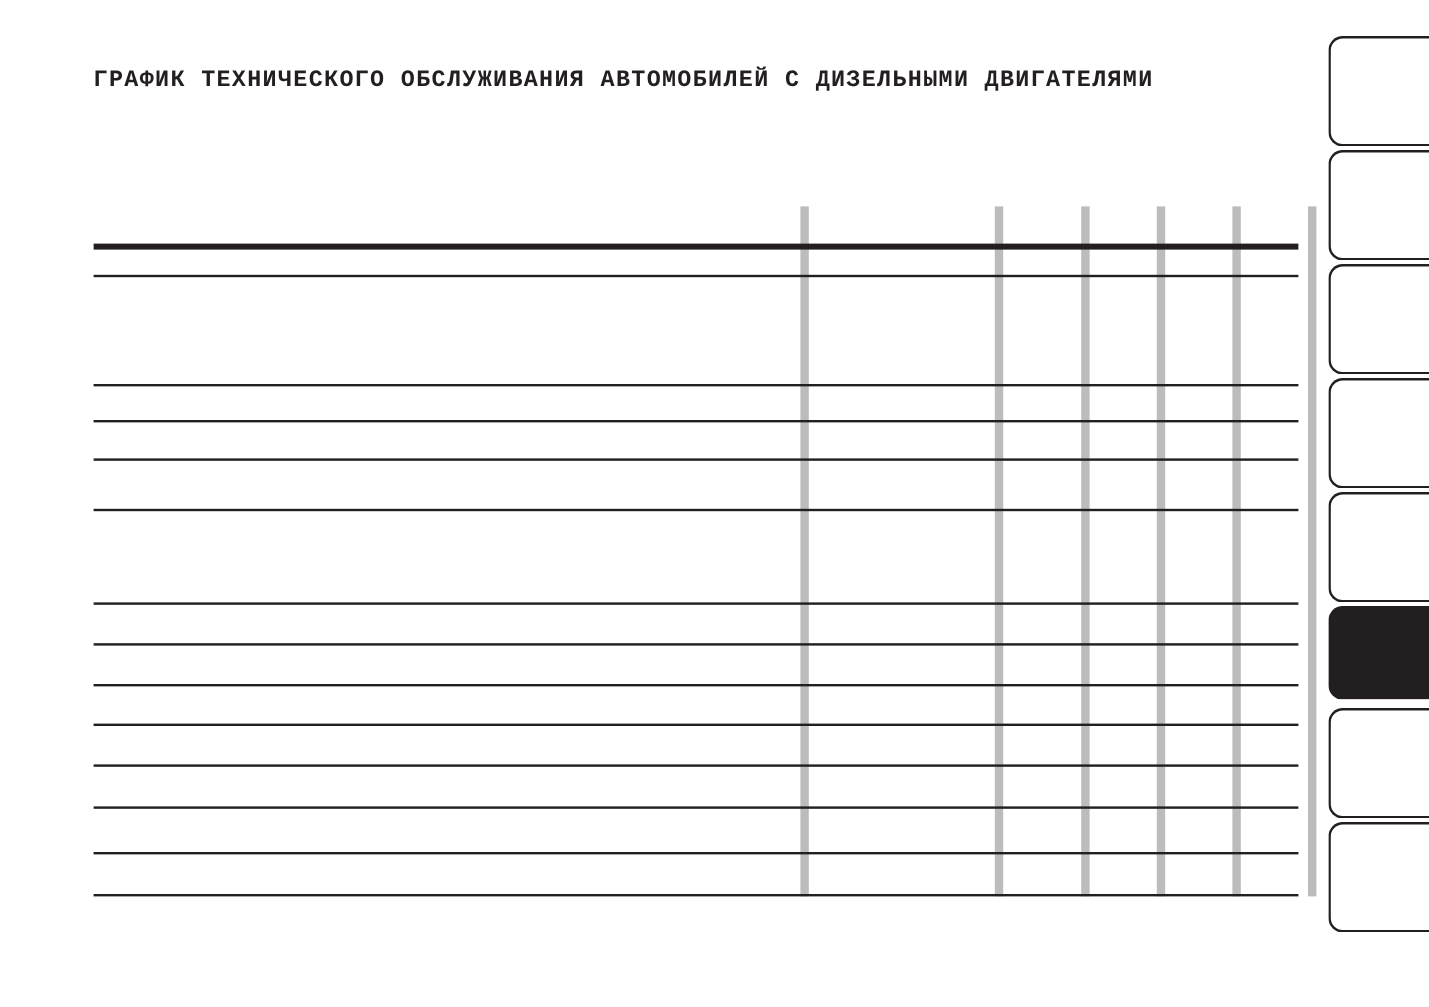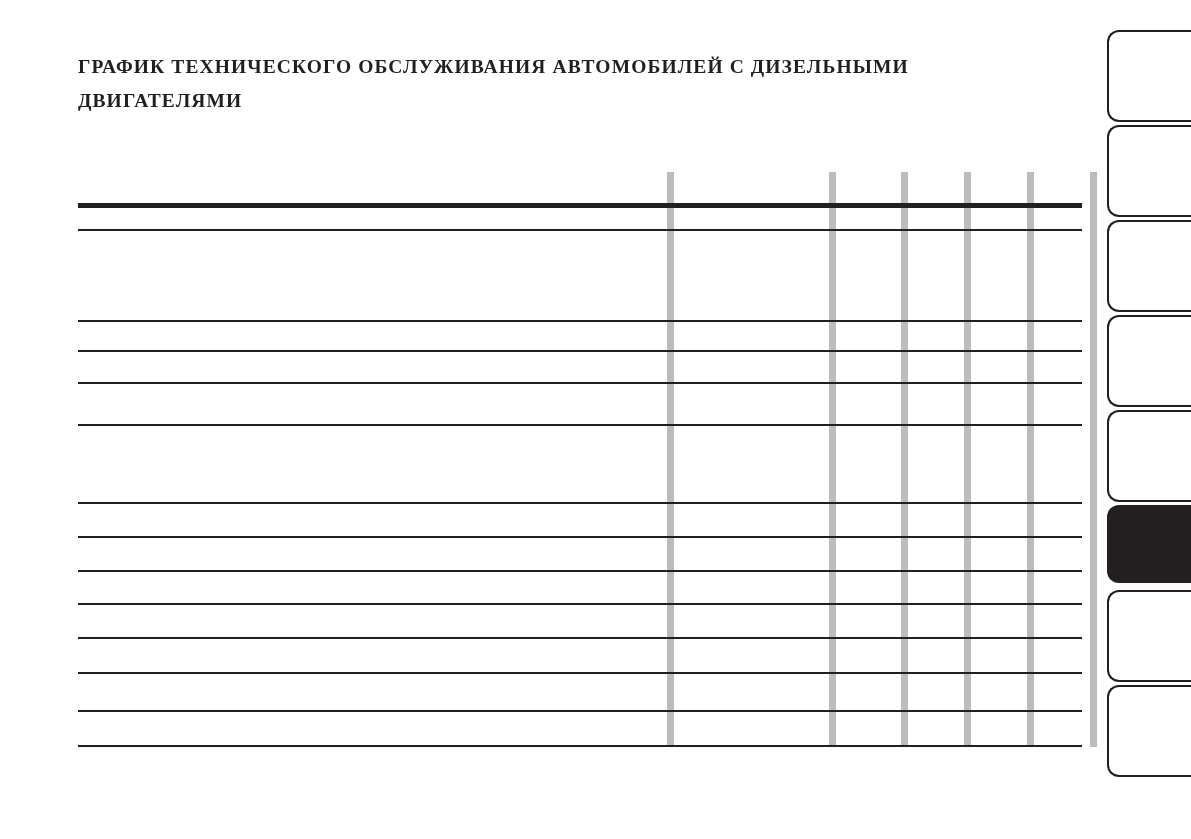--- a/index.html
+++ b/index.html
@@ -31,21 +31,21 @@
     position: absolute;
     left: 78px;
     top: 50px;
     width: 1000px;
     font-size: 19.5px;
     line-height: 34px;
     letter-spacing: 1.1px;
     font-weight: bold;
     color: #231f20;
     text-transform: uppercase;
-    font-family: Liberation Serif, serif;
+    font-family: Liberation Mono, monospace;
   }
 
   
   .table-area {
     position: absolute;
     left: 78px;
     top: 172px;
     width: 1004px;
     height: 575px;
   }

